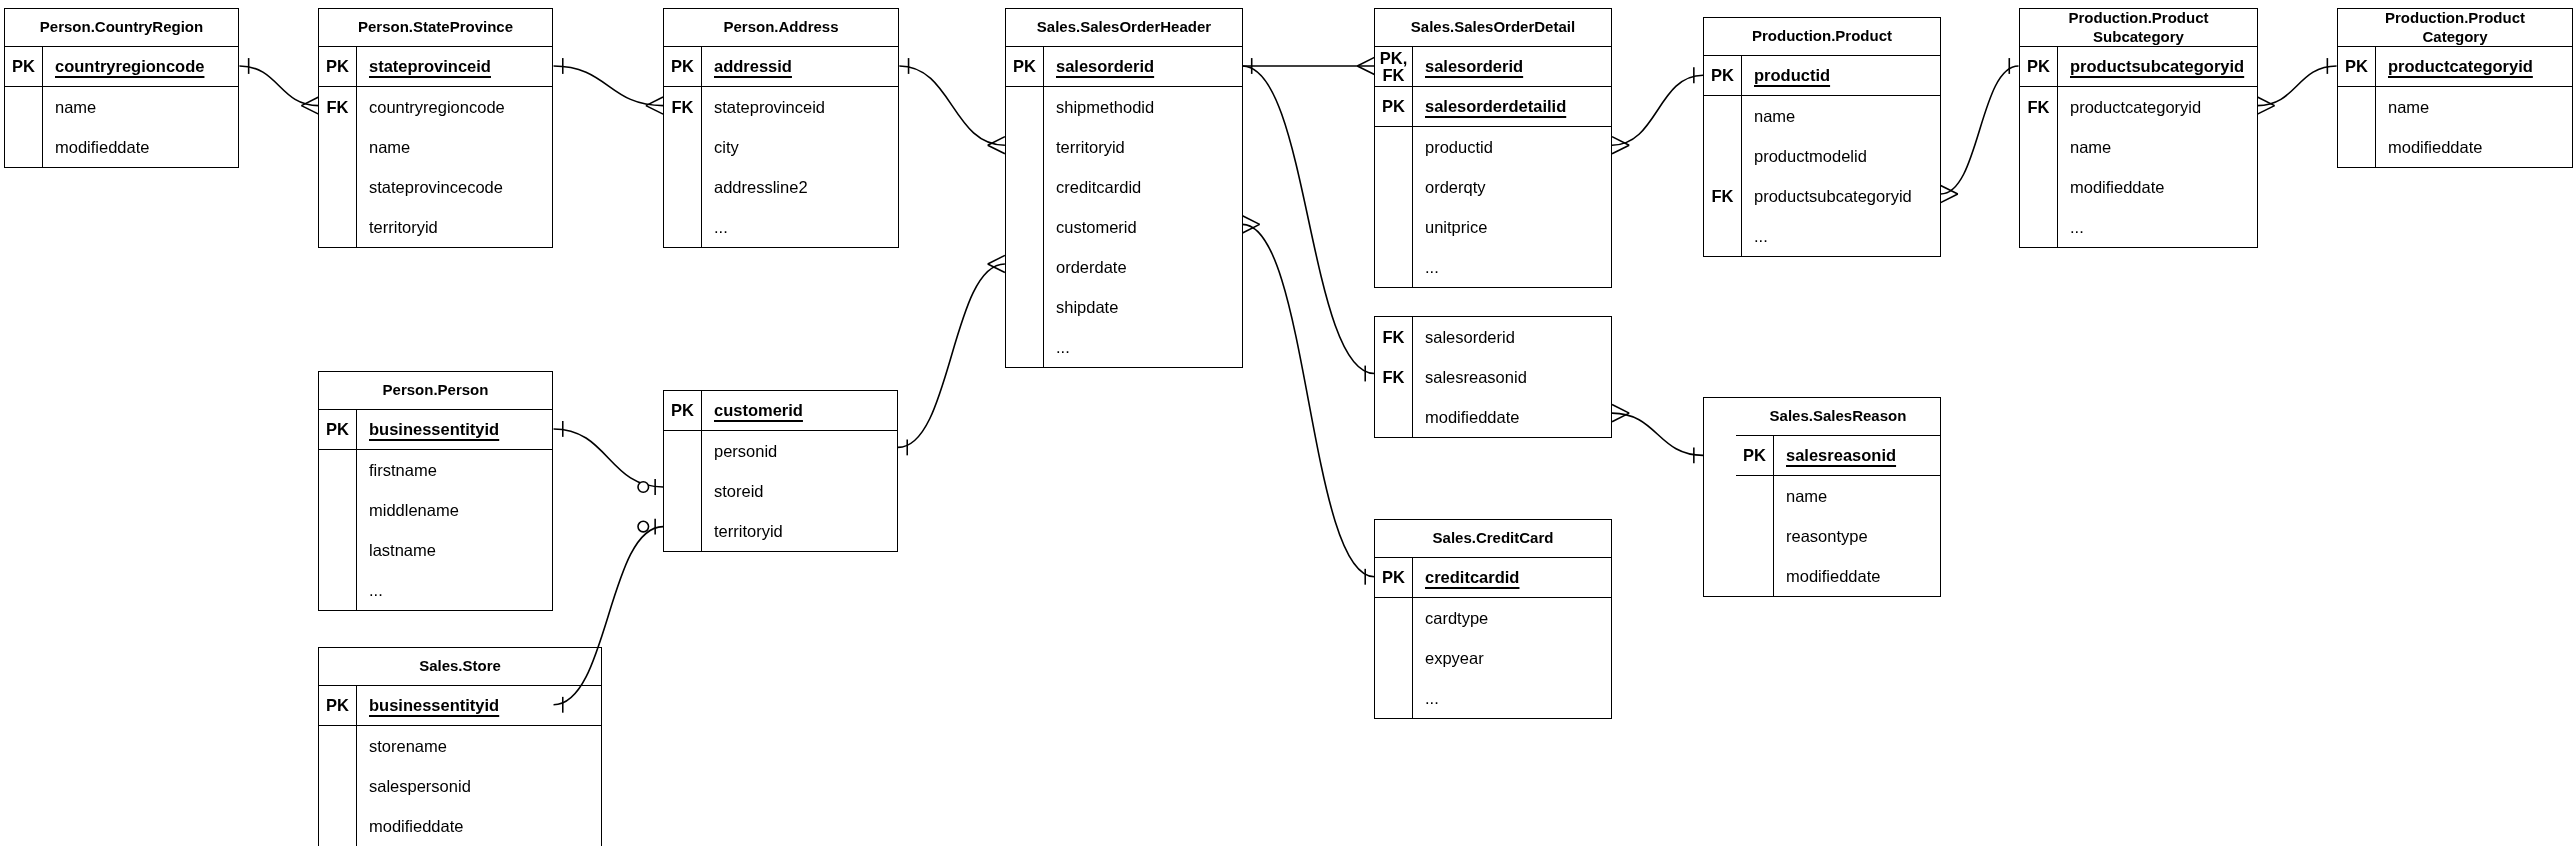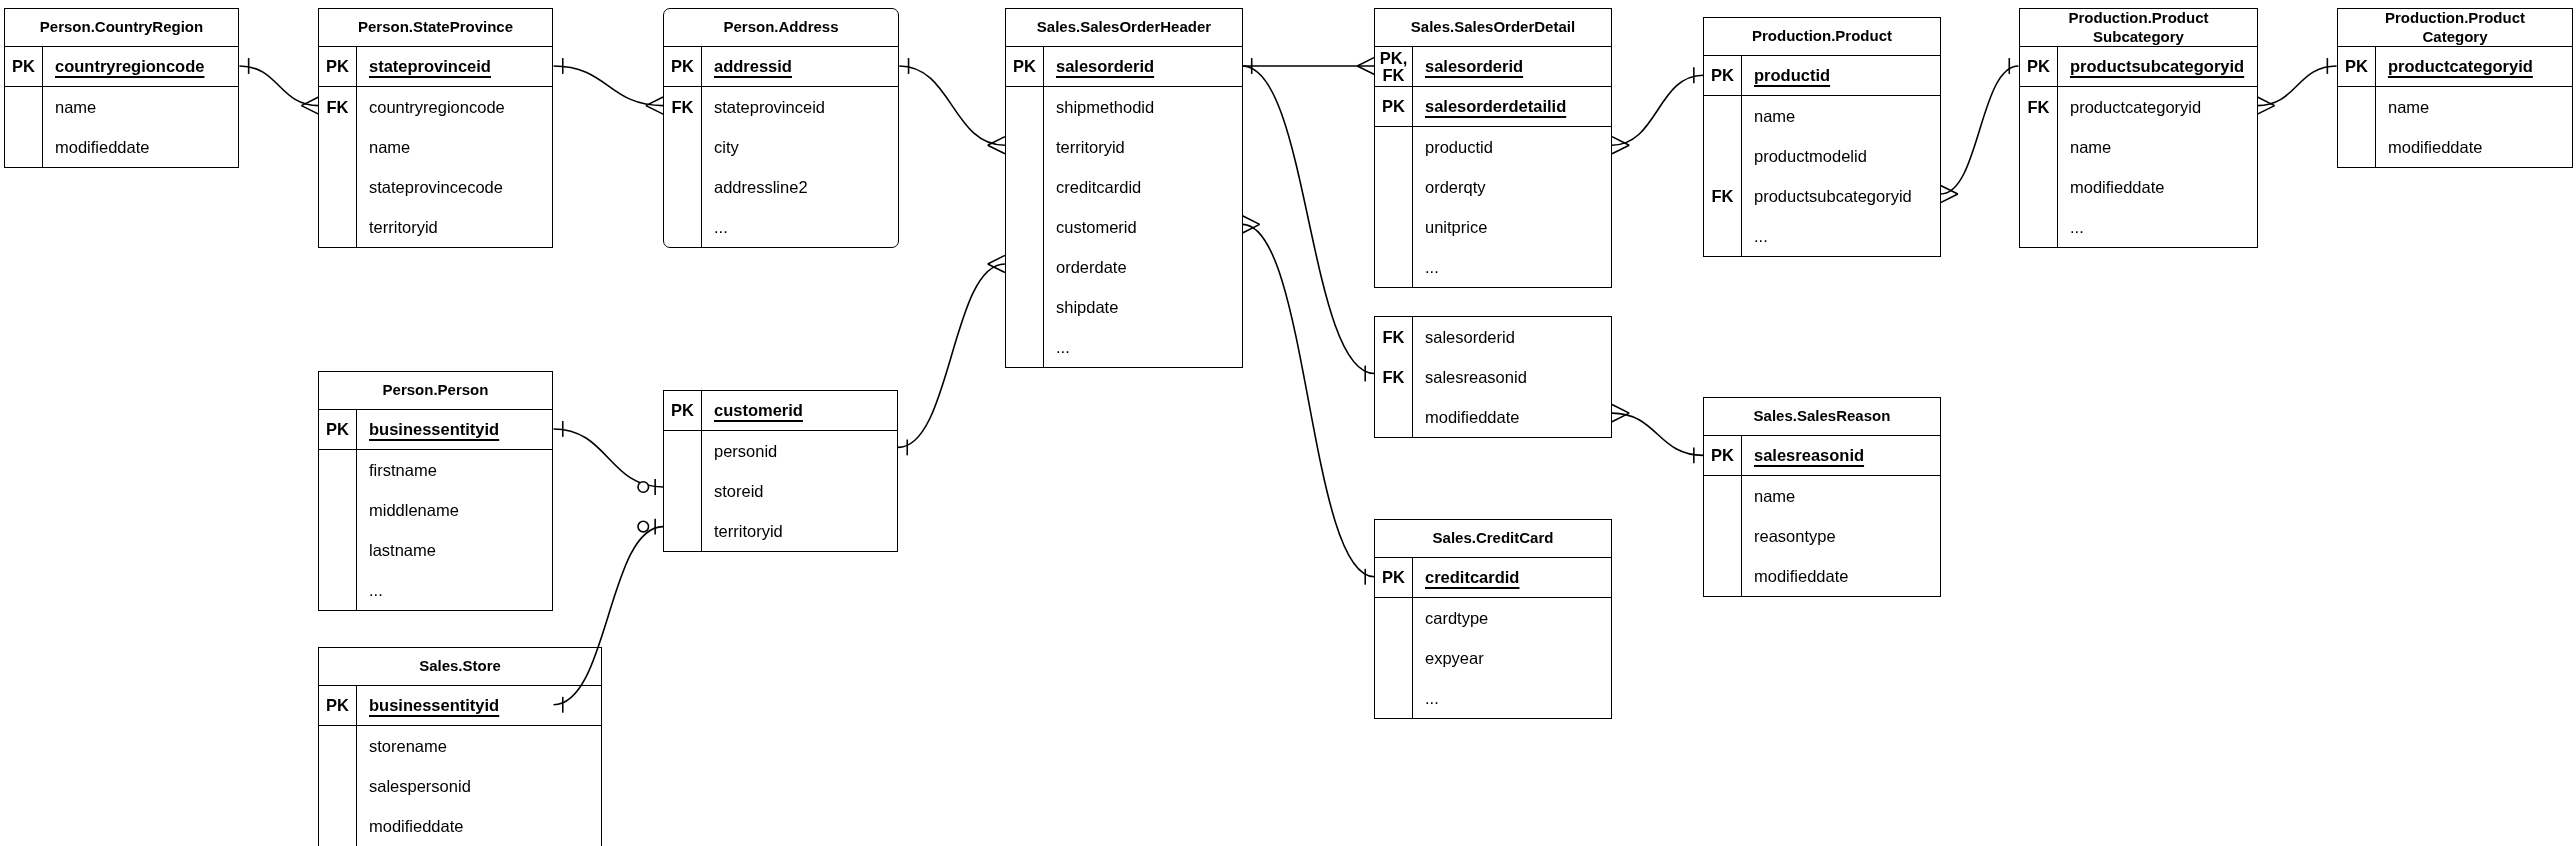--- a/index.html
+++ b/index.html
@@ -107,21 +107,21 @@
       </div>
       <div class="erd-row">
         <div class="key-cell"></div>
         <div class="field-cell">stateprovincecode</div>
       </div>
       <div class="erd-row">
         <div class="key-cell"></div>
         <div class="field-cell">territoryid</div>
       </div>
     </div>
-    <div class="erd-table" style="left: 663px; top: 8px; width: 236px; border-radius: 7px;">
+    <div class="erd-table" style="left: 663px; top: 8px; width: 236px;">
       <div class="erd-title">Person.Address</div>
       <div class="erd-row sep">
         <div class="key-cell">PK</div>
         <div class="field-cell pk">addressid</div>
       </div>
       <div class="erd-row">
         <div class="key-cell">FK</div>
         <div class="field-cell">stateprovinceid</div>
       </div>
       <div class="erd-row">
@@ -330,21 +330,21 @@
       </div>
       <div class="erd-row">
         <div class="key-cell">FK</div>
         <div class="field-cell">salesreasonid</div>
       </div>
       <div class="erd-row">
         <div class="key-cell"></div>
         <div class="field-cell">modifieddate</div>
       </div>
     </div>
-    <div class="erd-table" style="left: 1703px; top: 397px; width: 238px;">
+    <div class="erd-table" style="left: 1703px; top: 397px; width: 238px; padding-left: 32px;">
       <div class="erd-title">Sales.SalesReason</div>
       <div class="erd-row sep">
         <div class="key-cell">PK</div>
         <div class="field-cell pk">salesreasonid</div>
       </div>
       <div class="erd-row">
         <div class="key-cell"></div>
         <div class="field-cell">name</div>
       </div>
       <div class="erd-row">

